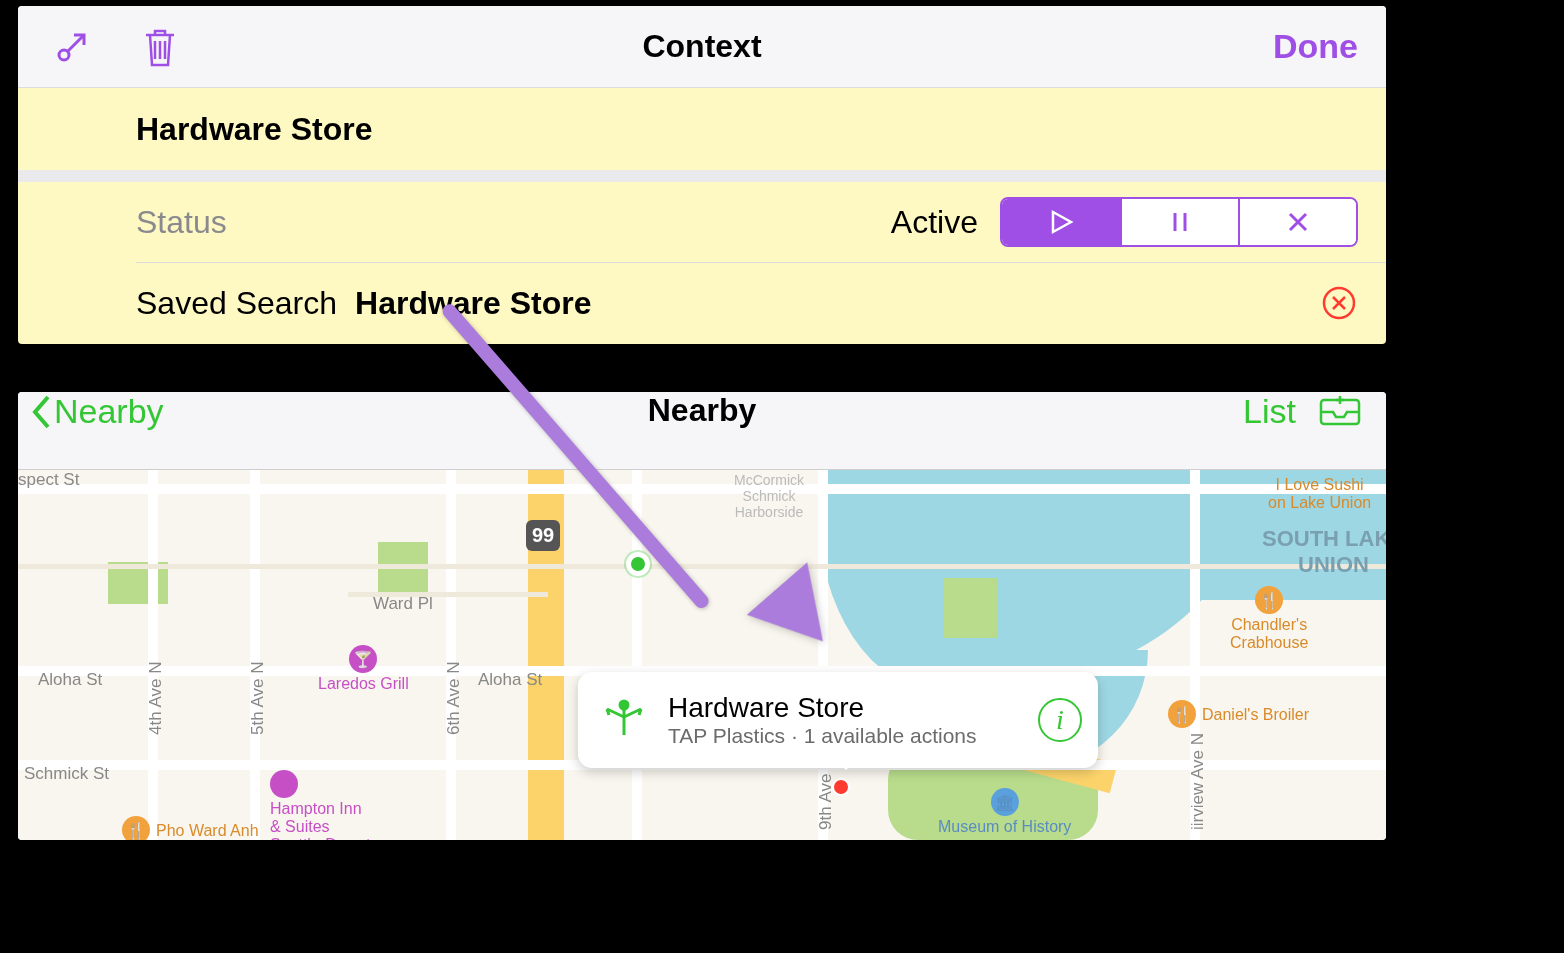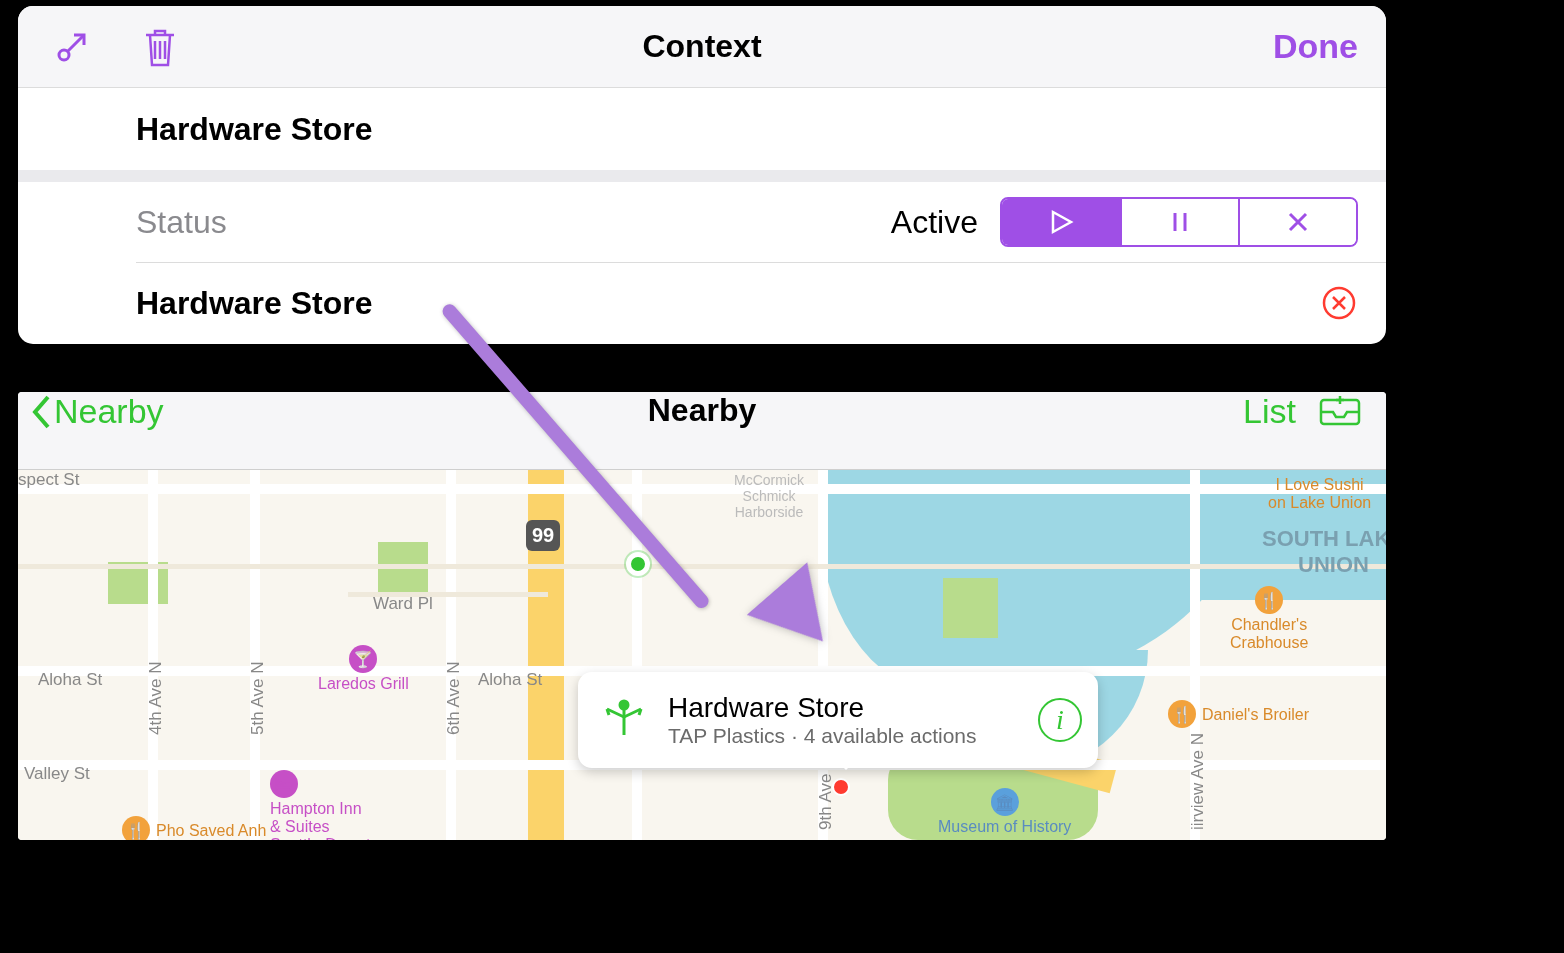--- a/index.html
+++ b/index.html
@@ -4,22 +4,22 @@
 <style>
   * { box-sizing: border-box; margin: 0; padding: 0; }
   html, body { width: 1564px; height: 953px; font-family: -apple-system, "Helvetica Neue", Helvetica, Arial, sans-serif; }
   body { background: #000; position: relative; }
 
   
   .panel1 {
     position: absolute;
     left: 18px; top: 6px;
     width: 1368px; height: 338px;
-    background: #ffffff;
-    border-radius: 15px;
+    background: #fef9c3;
+    border-radius: 4px;
     overflow: hidden;
     box-shadow: 0 0 0 1px rgba(0,0,0,.05);
   }
   .p1-header {
     height: 82px;
     background: #f6f6f8;
     border-bottom: 1px solid #dcdcdc;
     display: flex; align-items: center;
     padding: 0 28px 0 30px;
     position: relative;
@@ -299,20 +299,21 @@
         <svg width="28" height="28" viewBox="0 0 28 28">
             <path d="M6 6 L22 22 M22 6 L6 22" stroke-width="3"></path>
           </svg>
       </div>
     </div>
   </div>
 
   <div class="p1-row-divider"></div>
 
   <div class="p1-row-search">
+    <span class="label">Saved Search</span>
     <span class="value">Hardware Store</span>
     <span class="del">
       <svg width="34" height="34" viewBox="0 0 34 34" fill="none" stroke="#ff3b30" stroke-width="2.5">
         <circle cx="17" cy="17" r="15"></circle>
         <path d="M11 11 L23 23 M23 11 L11 23"></path>
       </svg>
     </span>
   </div>
 </div>
 
@@ -360,21 +361,21 @@
     <div class="road-v" style="left:614px;"></div>
     <div class="road-v" style="left:800px;"></div>
     <div class="road-v" style="left:1172px;"></div>
 
     <div class="road-h thin" style="top:94px;"></div>
     <div class="road-h thin" style="top:122px; left:330px; width:200px;"></div>
 
     <span class="street-label" style="left:0px; top:0px;">spect St</span>
     <span class="street-label" style="left:20px; top:200px;">Aloha St</span>
     <span class="street-label" style="left:460px; top:200px;">Aloha St</span>
-    <span class="street-label" style="left:6px; top:294px;">Valley St</span>
+    <span class="street-label" style="left:6px; top:294px;">Schmick St</span>
     <span class="street-label" style="left:355px; top:124px;">Ward Pl</span>
     <span class="street-label v" style="left:128px; top:265px;">4th Ave N</span>
     <span class="street-label v" style="left:230px; top:265px;">5th Ave N</span>
     <span class="street-label v" style="left:426px; top:265px;">6th Ave N</span>
     <span class="street-label v" style="left:798px; top:360px;">9th Ave N</span>
     <span class="street-label v" style="left:1170px; top:360px;">iirview Ave N</span>
 
     <div class="hwy-shield" style="left:508px; top:50px;">99</div>
 
     <div class="user-loc" style="left:608px; top:82px;"></div>
@@ -384,21 +385,21 @@
       <span>Laredos Grill</span>
     </div>
     <div class="poi purple" style="left:252px; top:300px; align-items:flex-start;">
       <span class="dot">🛏</span>
       <span style="text-align:left; white-space:pre;">Hampton Inn
 &amp; Suites
 Seattle-Downtown</span>
     </div>
     <div class="poi orange" style="left:104px; top:346px; flex-direction:row; gap:6px;">
       <span class="dot">🍴</span>
-      <span>Pho Saved Anh</span>
+      <span>Pho Ward Anh</span>
     </div>
     <div class="poi" style="left:716px; top:2px; color:#bbb; font-size:14px; white-space:pre; text-align:center;">
       <span>McCormick
 Schmick
 Harborside</span>
     </div>
     <div class="poi orange" style="left:1250px; top:6px; white-space:pre;">
       <span>I Love Sushi
 on Lake Union</span>
     </div>
@@ -426,21 +427,21 @@
       <span class="co-icon">
         <svg width="50" height="50" viewBox="0 0 50 50" fill="none" stroke="#34c634" stroke-width="3">
           <circle cx="25" cy="10" r="4" fill="#34c634"></circle>
           <path d="M25 14 V40"></path>
           <path d="M25 22 L8 14 M25 22 L42 14"></path>
           <path d="M8 14 L10 20 M42 14 L40 20"></path>
         </svg>
       </span>
       <div class="co-text">
         <div class="co-title">Hardware Store</div>
-        <div class="co-sub">TAP Plastics · 4 available actions</div>
+        <div class="co-sub">TAP Plastics · 1 available actions</div>
       </div>
       <div class="co-info">i</div>
     </div>
   </div>
 </div>
 
 <div class="arrow"></div>
 <div class="arrowhead"></div>
 
 </body></html>

